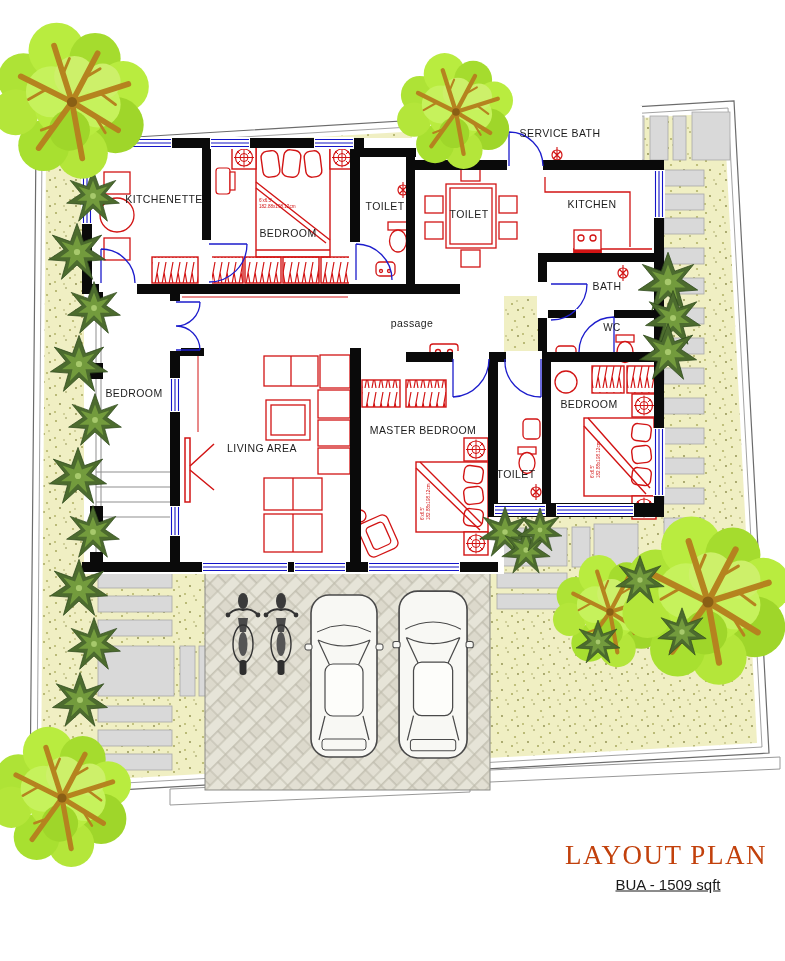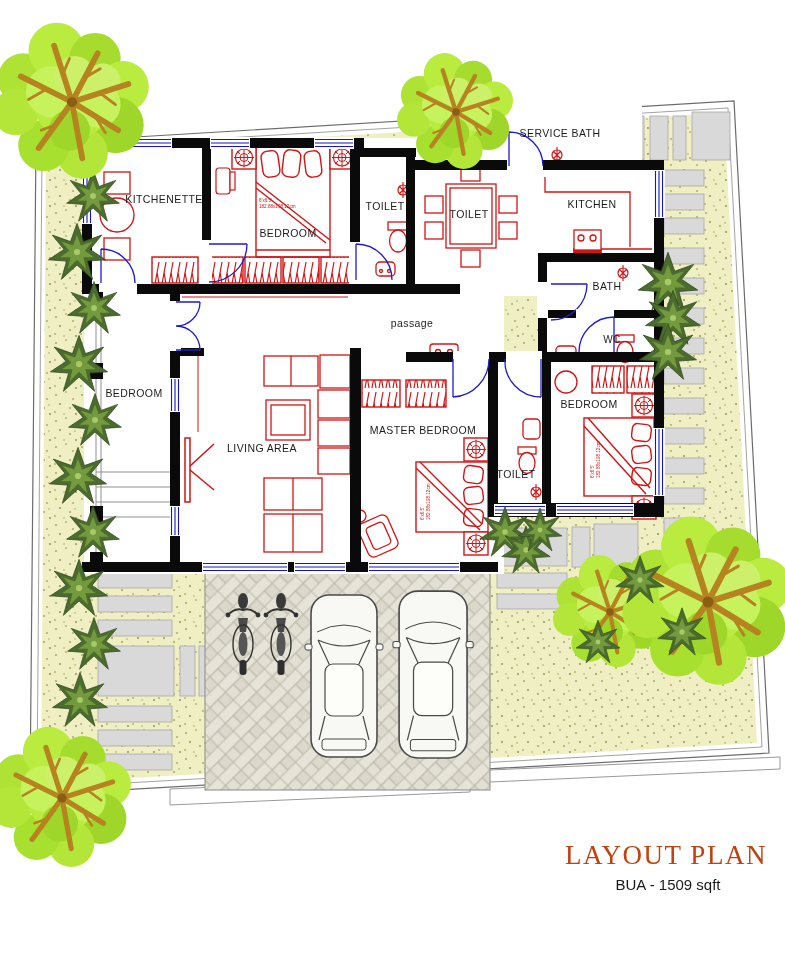--- a/index.html
+++ b/index.html
@@ -1,25 +1,25 @@
 <!DOCTYPE html>
 <html><head>
 <meta charset="utf-8">
 <style>
   html,body{margin:0;padding:0;background:#fff;}
   #canvas{position:relative;width:785px;height:961px;background:#fff;overflow:hidden;
           font-family:"Liberation Sans",sans-serif;}
   #plan-svg{position:absolute;left:0;top:0;}
   .lbl{position:absolute;transform:translate(-50%,-50%);font-size:10.5px;color:#1c1c1c;
        letter-spacing:.4px;white-space:nowrap;font-family:"Liberation Sans",sans-serif;}
-  .lbl-small{font-size:10px;margin-top:12px;}
+  .lbl-small{font-size:10px;}
   .title{position:absolute;transform:translate(-50%,-50%);font-family:"Liberation Serif",serif;
          font-size:27px;color:#c2410c;letter-spacing:1.5px;white-space:nowrap;}
   .subtitle{position:absolute;transform:translate(-50%,-50%);font-size:15px;color:#1a1a1a;
-            white-space:nowrap;font-family:"Liberation Sans",sans-serif;}
+            white-space:nowrap;font-family:"Liberation Sans",sans-serif;text-decoration:underline;}
 </style>
 </head>
 <body>
 
 <div id="canvas">
 
 <svg id="plan-svg" width="785" height="961" viewBox="0 0 785 961">
   <defs>
     <pattern id="lawnP" width="26" height="26" patternUnits="userSpaceOnUse">
       <rect width="26" height="26" fill="#f0efc3"></rect>

